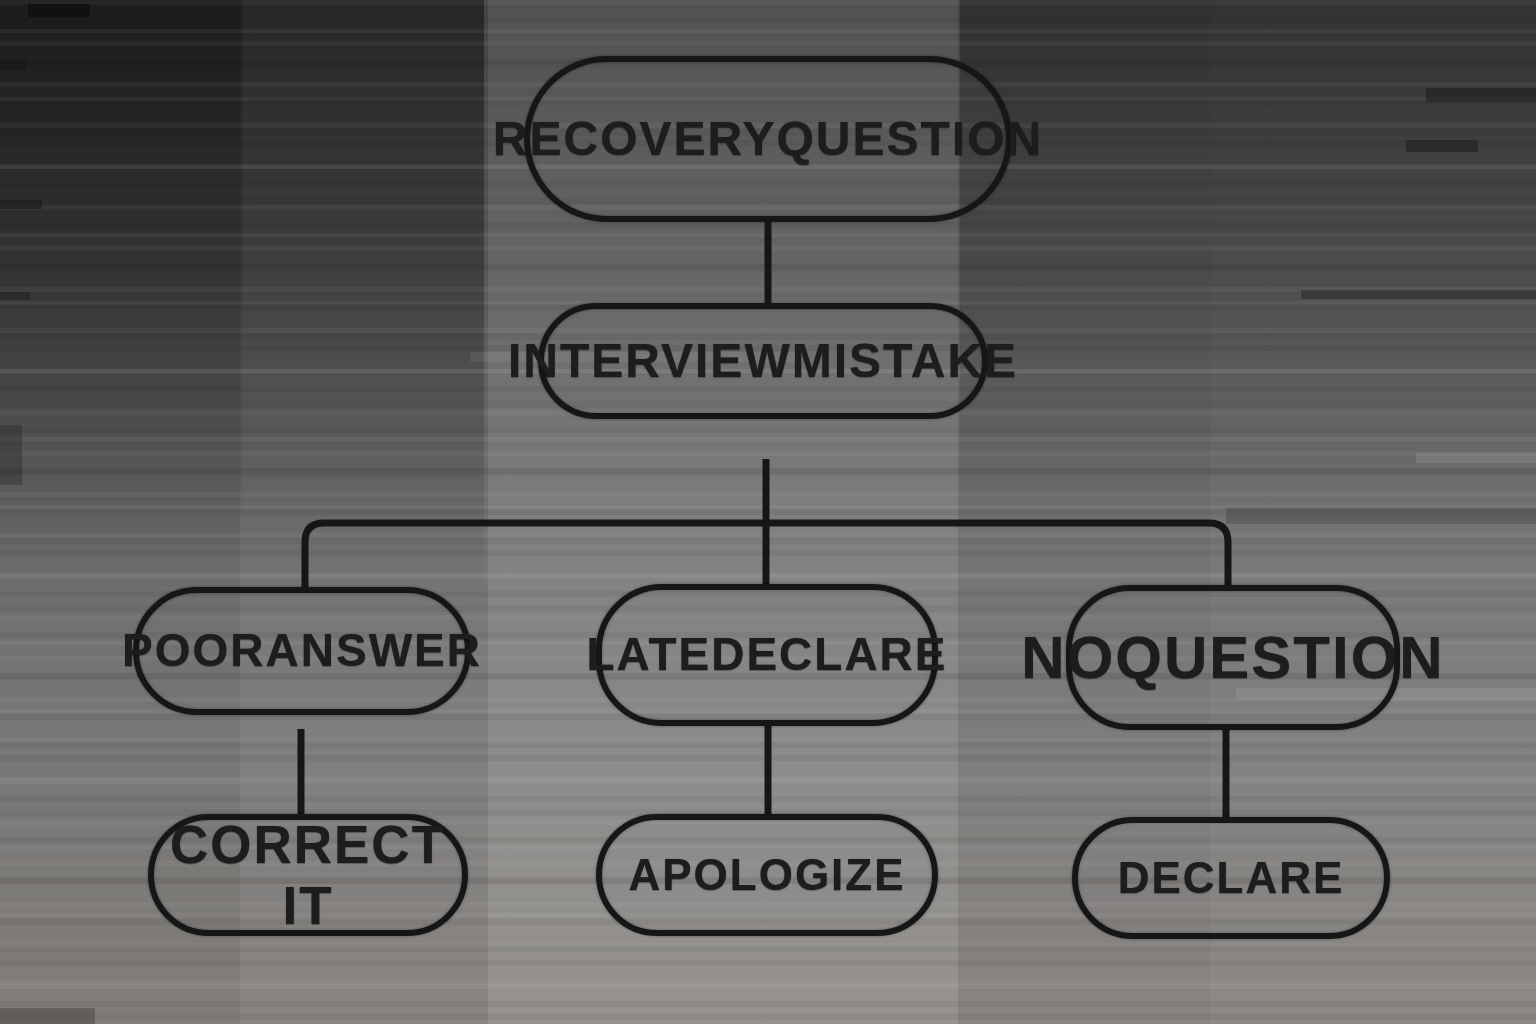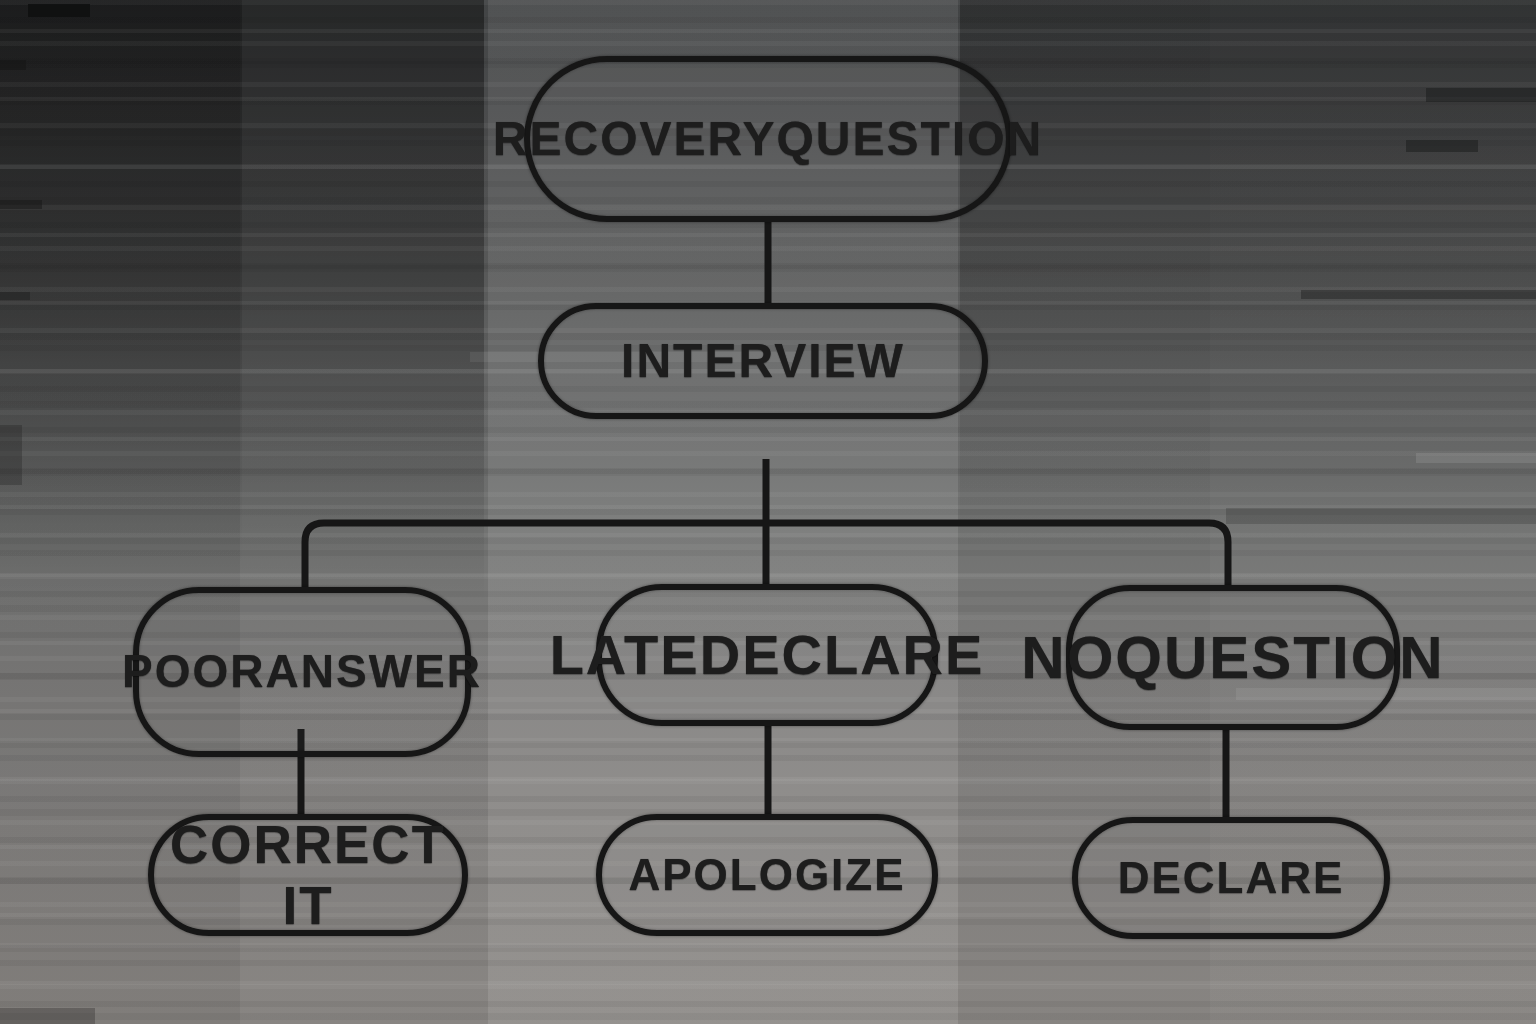--- a/index.html
+++ b/index.html
@@ -69,22 +69,22 @@
     letter-spacing: 2px;
     text-align: center;
   }
   .node .ln {
     display: block;
     line-height: 1.16;
     text-shadow: 0 1px 1px rgba(0,0,0,0.28), 0 0 1px rgba(0,0,0,0.45);
   }
   #node-recovery   { left: 524px;  top: 56px;  width: 488px; height: 166px; font-size: 48px; border-radius: 83px; }
   #node-interview  { left: 538px;  top: 303px; width: 450px; height: 116px; font-size: 48px; border-radius: 78px; }
-  #node-poor       { left: 133px;  top: 587px; width: 338px; height: 170px; font-size: 46px; border-radius: 66px; align-items: center; }
-  #node-late       { left: 596px;  top: 584px; width: 342px; height: 142px; font-size: 56px; border-radius: 66px; }
+  #node-poor       { left: 133px;  top: 587px; width: 338px; height: 128px; font-size: 46px; border-radius: 66px; align-items: center; }
+  #node-late       { left: 596px;  top: 584px; width: 342px; height: 142px; font-size: 46px; border-radius: 66px; }
   #node-noquestion { left: 1066px; top: 585px; width: 334px; height: 145px; font-size: 60px; border-radius: 64px; }
   #node-correct    { left: 148px;  top: 814px; width: 320px; height: 122px; font-size: 53px; border-radius: 61px; }
   #node-apologize  { left: 596px;  top: 814px; width: 342px; height: 122px; font-size: 44px; border-radius: 61px; }
   #node-declare    { left: 1072px; top: 817px; width: 318px; height: 122px; font-size: 44px; border-radius: 61px; }
 </style>
 </head>
 <body>
 
 <div class="stage">
 
@@ -117,20 +117,21 @@
     <path d="M1226 730 L1226 817"></path>
   </svg>
 
   <div class="node" id="node-recovery">
     <span class="ln">RECOVERY</span>
     <span class="ln">QUESTION</span>
   </div>
 
   <div class="node" id="node-interview">
     <span class="ln">INTERVIEW</span>
+    <span class="ln">MISTAKE</span>
   </div>
 
   <div class="node" id="node-poor">
     <span class="ln">POOR</span>
     <span class="ln">ANSWER</span>
   </div>
 
   <div class="node" id="node-late">
     <span class="ln">LATE</span>
     <span class="ln">DECLARE</span>

